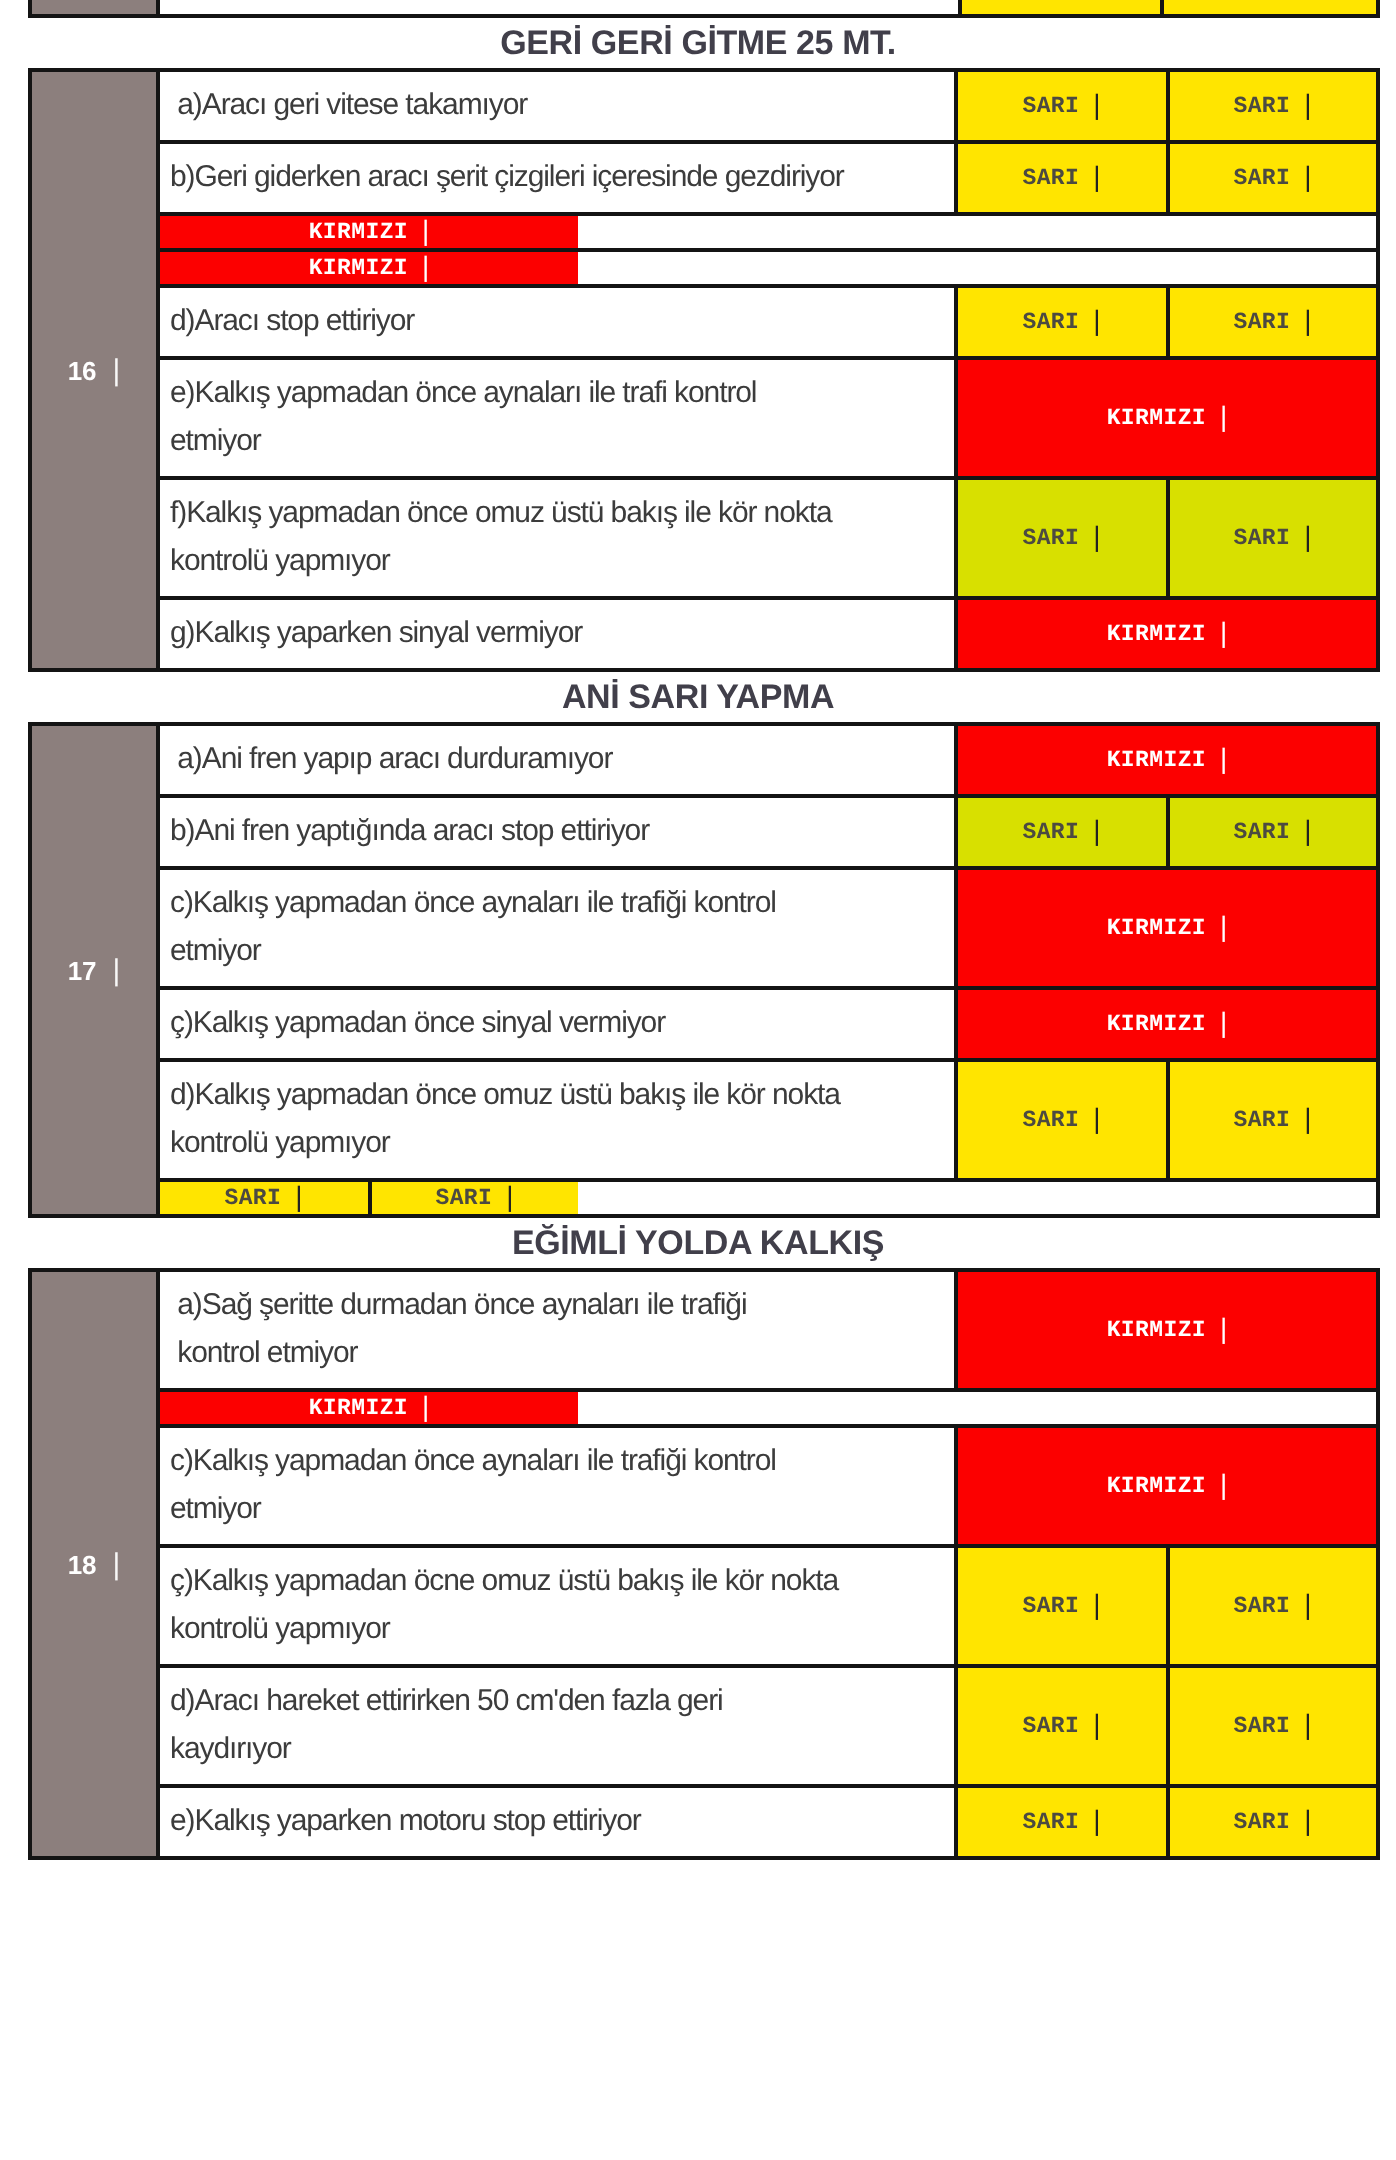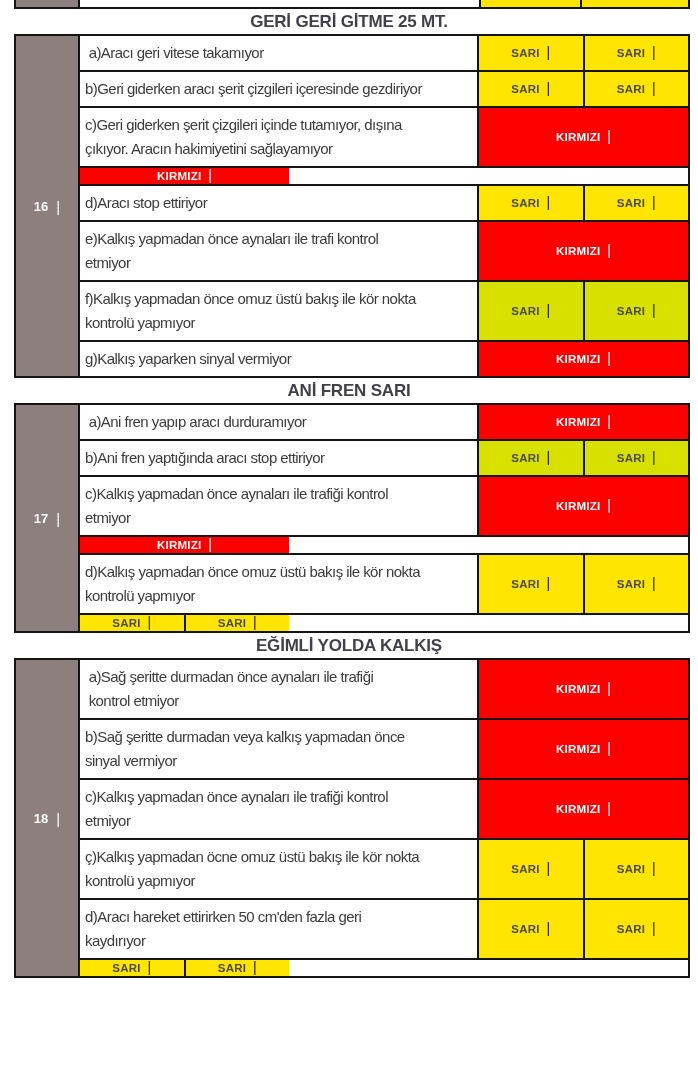--- a/index.html
+++ b/index.html
@@ -62,21 +62,21 @@
     white-space:pre-wrap;color:var(--body-text);
   }
   .status{width:209px;flex:0 0 209px;display:flex;align-items:stretch;}
   .status-cell{
     display:flex;align-items:center;justify-content:center;
   }
   .status-cell.sari{flex:1;background:var(--yellow);}
   .status-cell.sari.first{border-right:2px solid var(--border);}
   .status-cell.sari.yg{background:var(--yellow-green);}
   .status-cell.kirmizi{flex:1;background:var(--red);}
-  .status-label{font-size:11.5px;font-weight:700;letter-spacing:0.2px;}
+  .status-label{font-size:11.5px;font-weight:700;letter-spacing:0.2px;font-family:Liberation Mono, monospace;}
   .status-cell.sari .status-label{color:var(--sari-text);}
   .status-cell.kirmizi .status-label{color:var(--kirmizi-text);}
   .status-cell .bar{margin-left:7px;font-weight:400;font-size:14px;transform:translateY(-1px);}
   .status-cell.sari .bar{color:#222;}
   .status-cell.kirmizi .bar{color:#fff;}
 </style>
 </head>
 <body>
 
 <div class="page">
@@ -119,22 +119,20 @@
         <span class="bar">|</span>
       </div>
       <div class="status-cell sari">
         <span class="status-label">SARI</span>
         <span class="bar">|</span>
       </div>
     </div>
   </div>
 
   <div class="row">
-    <div class="desc">c)Geri giderken şerit çizgileri içinde tutamıyor, dışına
-çıkıyor. Aracın hakimiyetini sağlayamıyor</div>
     <div class="status">
       <div class="status-cell kirmizi">
         <span class="status-label">KIRMIZI</span>
         <span class="bar">|</span>
       </div>
     </div>
   </div>
 
   <div class="row">
     <div class="status">
@@ -192,21 +190,21 @@
         <span class="status-label">KIRMIZI</span>
         <span class="bar">|</span>
       </div>
     </div>
   </div>
 </div>
     </div>
   </section>
 
   <section>
-    <div class="section-heading">ANİ FREN SARI</div>
+    <div class="section-heading">ANİ SARI YAPMA</div>
     <div class="eval-table">
       <div class="numcol">
         <span class="num-label">17</span>
         <span class="bar">|</span>
       </div>
       <div class="rows">
   <div class="row">
     <div class="desc"> a)Ani fren yapıp aracı durduramıyor</div>
     <div class="status">
       <div class="status-cell kirmizi">
@@ -235,20 +233,21 @@
 etmiyor</div>
     <div class="status">
       <div class="status-cell kirmizi">
         <span class="status-label">KIRMIZI</span>
         <span class="bar">|</span>
       </div>
     </div>
   </div>
 
   <div class="row">
+    <div class="desc">ç)Kalkış yapmadan önce sinyal vermiyor</div>
     <div class="status">
       <div class="status-cell kirmizi">
         <span class="status-label">KIRMIZI</span>
         <span class="bar">|</span>
       </div>
     </div>
   </div>
 
   <div class="row">
     <div class="desc">d)Kalkış yapmadan önce omuz üstü bakış ile kör nokta
@@ -294,22 +293,20 @@
  kontrol etmiyor</div>
     <div class="status">
       <div class="status-cell kirmizi">
         <span class="status-label">KIRMIZI</span>
         <span class="bar">|</span>
       </div>
     </div>
   </div>
 
   <div class="row">
-    <div class="desc">b)Sağ şeritte durmadan veya kalkış yapmadan önce
-sinyal vermiyor</div>
     <div class="status">
       <div class="status-cell kirmizi">
         <span class="status-label">KIRMIZI</span>
         <span class="bar">|</span>
       </div>
     </div>
   </div>
 
   <div class="row">
     <div class="desc">c)Kalkış yapmadan önce aynaları ile trafiği kontrol
@@ -346,20 +343,21 @@
         <span class="bar">|</span>
       </div>
       <div class="status-cell sari">
         <span class="status-label">SARI</span>
         <span class="bar">|</span>
       </div>
     </div>
   </div>
 
   <div class="row">
+    <div class="desc">e)Kalkış yaparken motoru stop ettiriyor</div>
     <div class="status">
       <div class="status-cell sari first">
         <span class="status-label">SARI</span>
         <span class="bar">|</span>
       </div>
       <div class="status-cell sari">
         <span class="status-label">SARI</span>
         <span class="bar">|</span>
       </div>
     </div>

